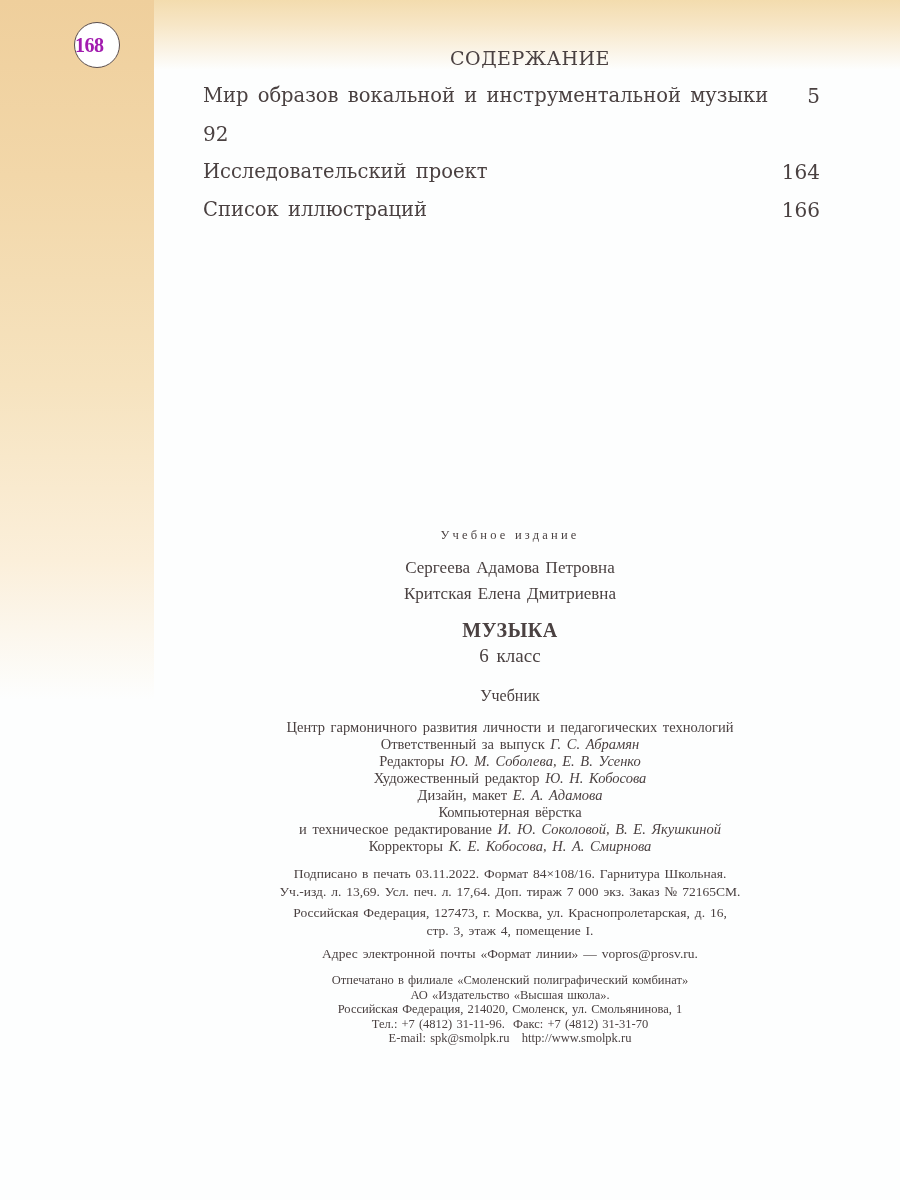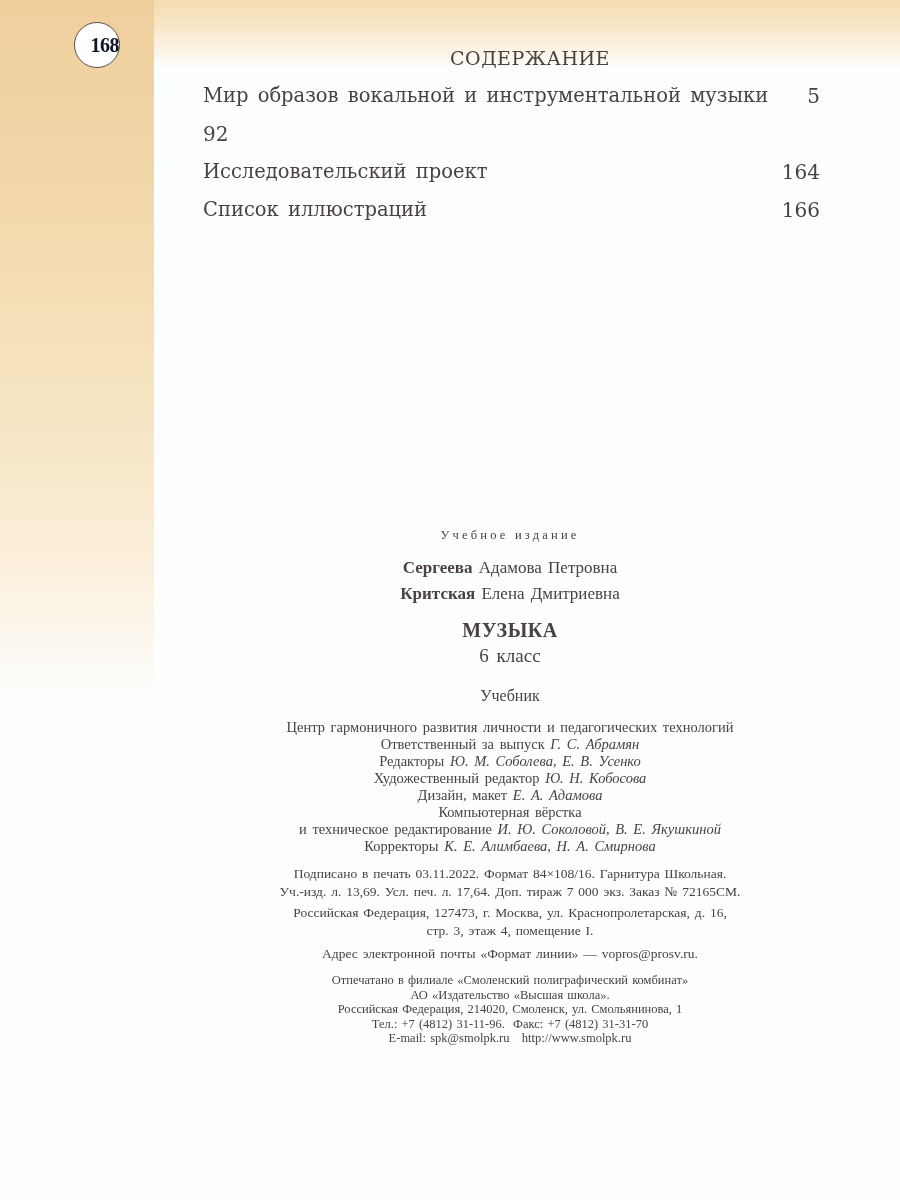--- a/index.html
+++ b/index.html
@@ -30,25 +30,25 @@
     .page-badge {
       position: absolute;
       left: 74px; top: 22px;
       width: 46px; height: 46px;
       border-radius: 50%;
       background: #ffffff;
       border: 1.5px solid #5a4e4e;
       box-sizing: border-box;
       display: flex;
       align-items: center;
-      justify-content: flex-end;
+      justify-content: flex-start;
       font-family: "Liberation Serif", serif;
       font-weight: bold;
       font-size: 20px;
-      color: #0f172a;
+      color: #a21caf;
       letter-spacing: -0.5px;
     }
 
     
     .toc-title {
       position: absolute;
       left: 0; width: 1060px;
       top: 47px;
       text-align: center;
       font-size: 19px;
@@ -87,21 +87,21 @@
       color: #4a4141;
       height: 30px;
       line-height: 20px;
     }
     .author {
       font-family: "Liberation Serif", serif;
       font-size: 17px;
       line-height: 26px;
       word-spacing: 2px;
     }
-    .author b { font-weight: bold; }
+    .author b { font-weight: normal; }
     .book-title {
       margin-top: 10px;
       font-family: "Liberation Serif", serif;
       font-weight: bold;
       font-size: 20px;
       line-height: 26px;
       letter-spacing: 0.5px;
     }
     .grade {
       font-family: "Liberation Serif", serif;
@@ -219,21 +219,21 @@
     </div>
     <div>
       <span>Компьютерная вёрстка</span>
     </div>
     <div>
       <span>и техническое редактирование</span>
       <i>И. Ю. Соколовой, В. Е. Якушкиной</i>
     </div>
     <div>
       <span>Корректоры</span>
-      <i>К. Е. Алимбаева, Н. А. Смирнова</i>
+      <i>К. Е. Кобосова, Н. А. Смирнова</i>
     </div>
   </div>
 
   <div class="print-info">
     <div>Подписано в печать 03.11.2022. Формат 84×108/16. Гарнитура Школьная.</div>
     <div>Уч.-изд. л. 13,69. Усл. печ. л. 17,64. Доп. тираж 7 000 экз. Заказ № 72165СМ.</div>
   </div>
 
   <div class="address">
     <div>Российская Федерация, 127473, г. Москва, ул. Краснопролетарская, д. 16,</div>

